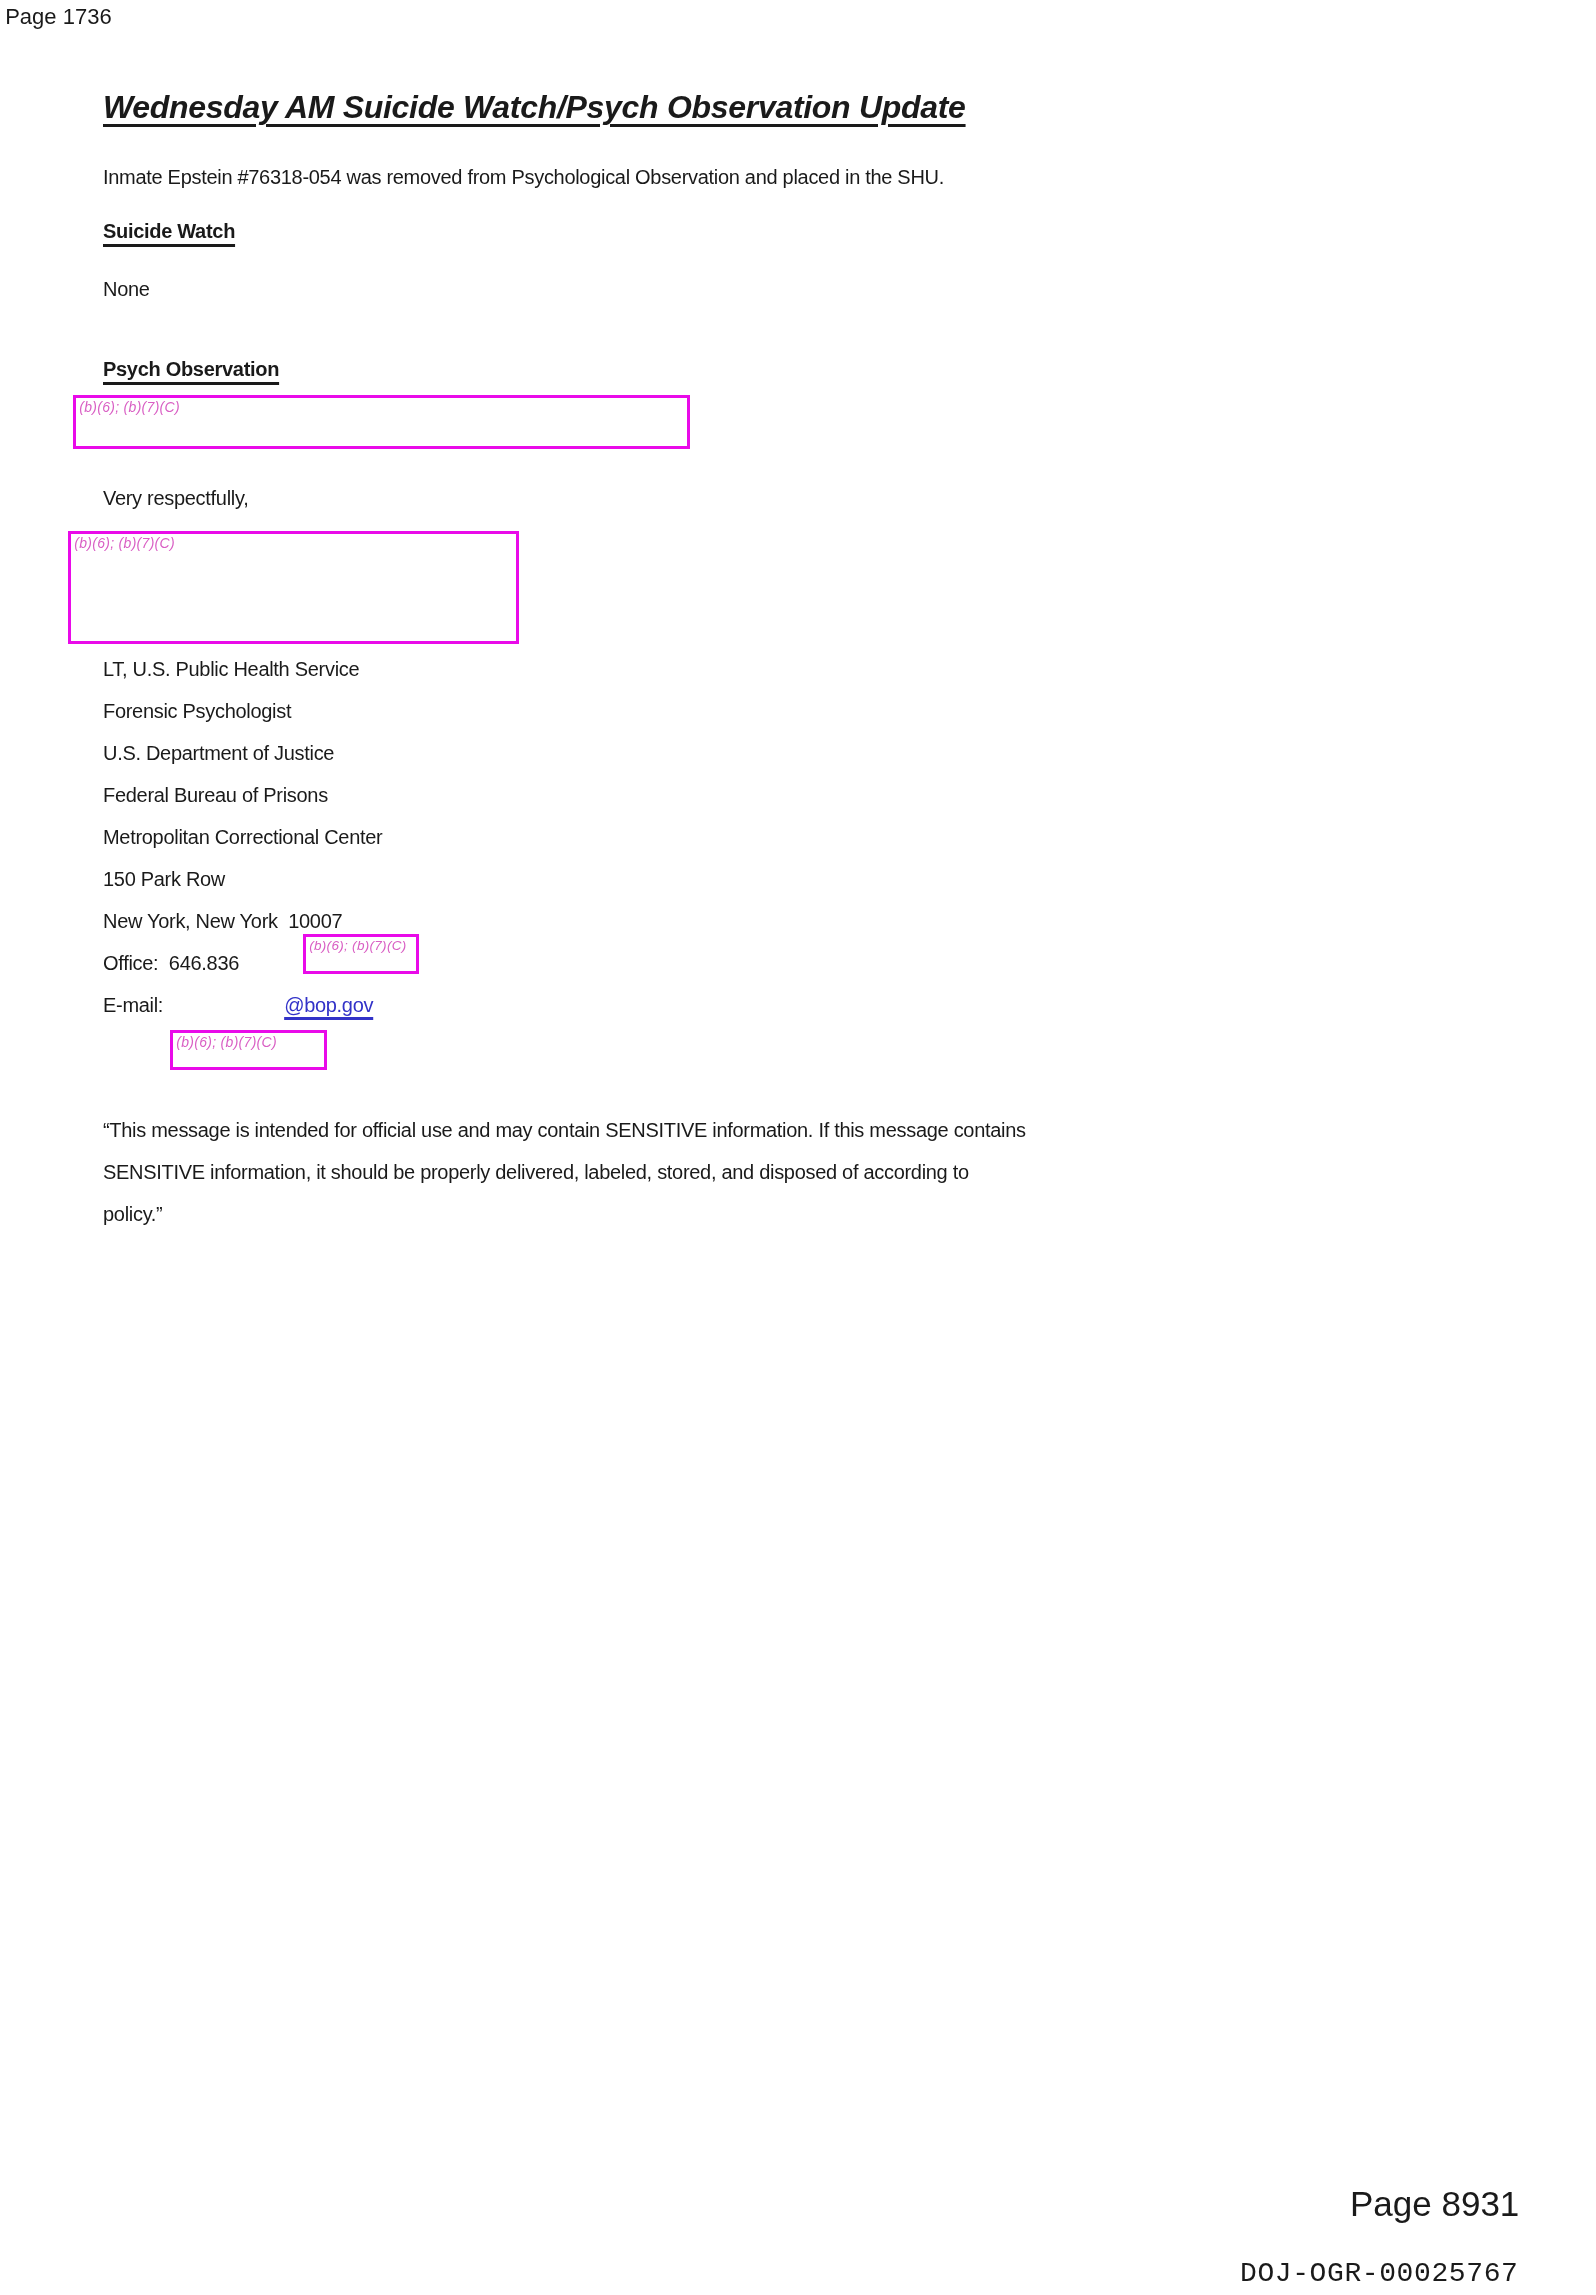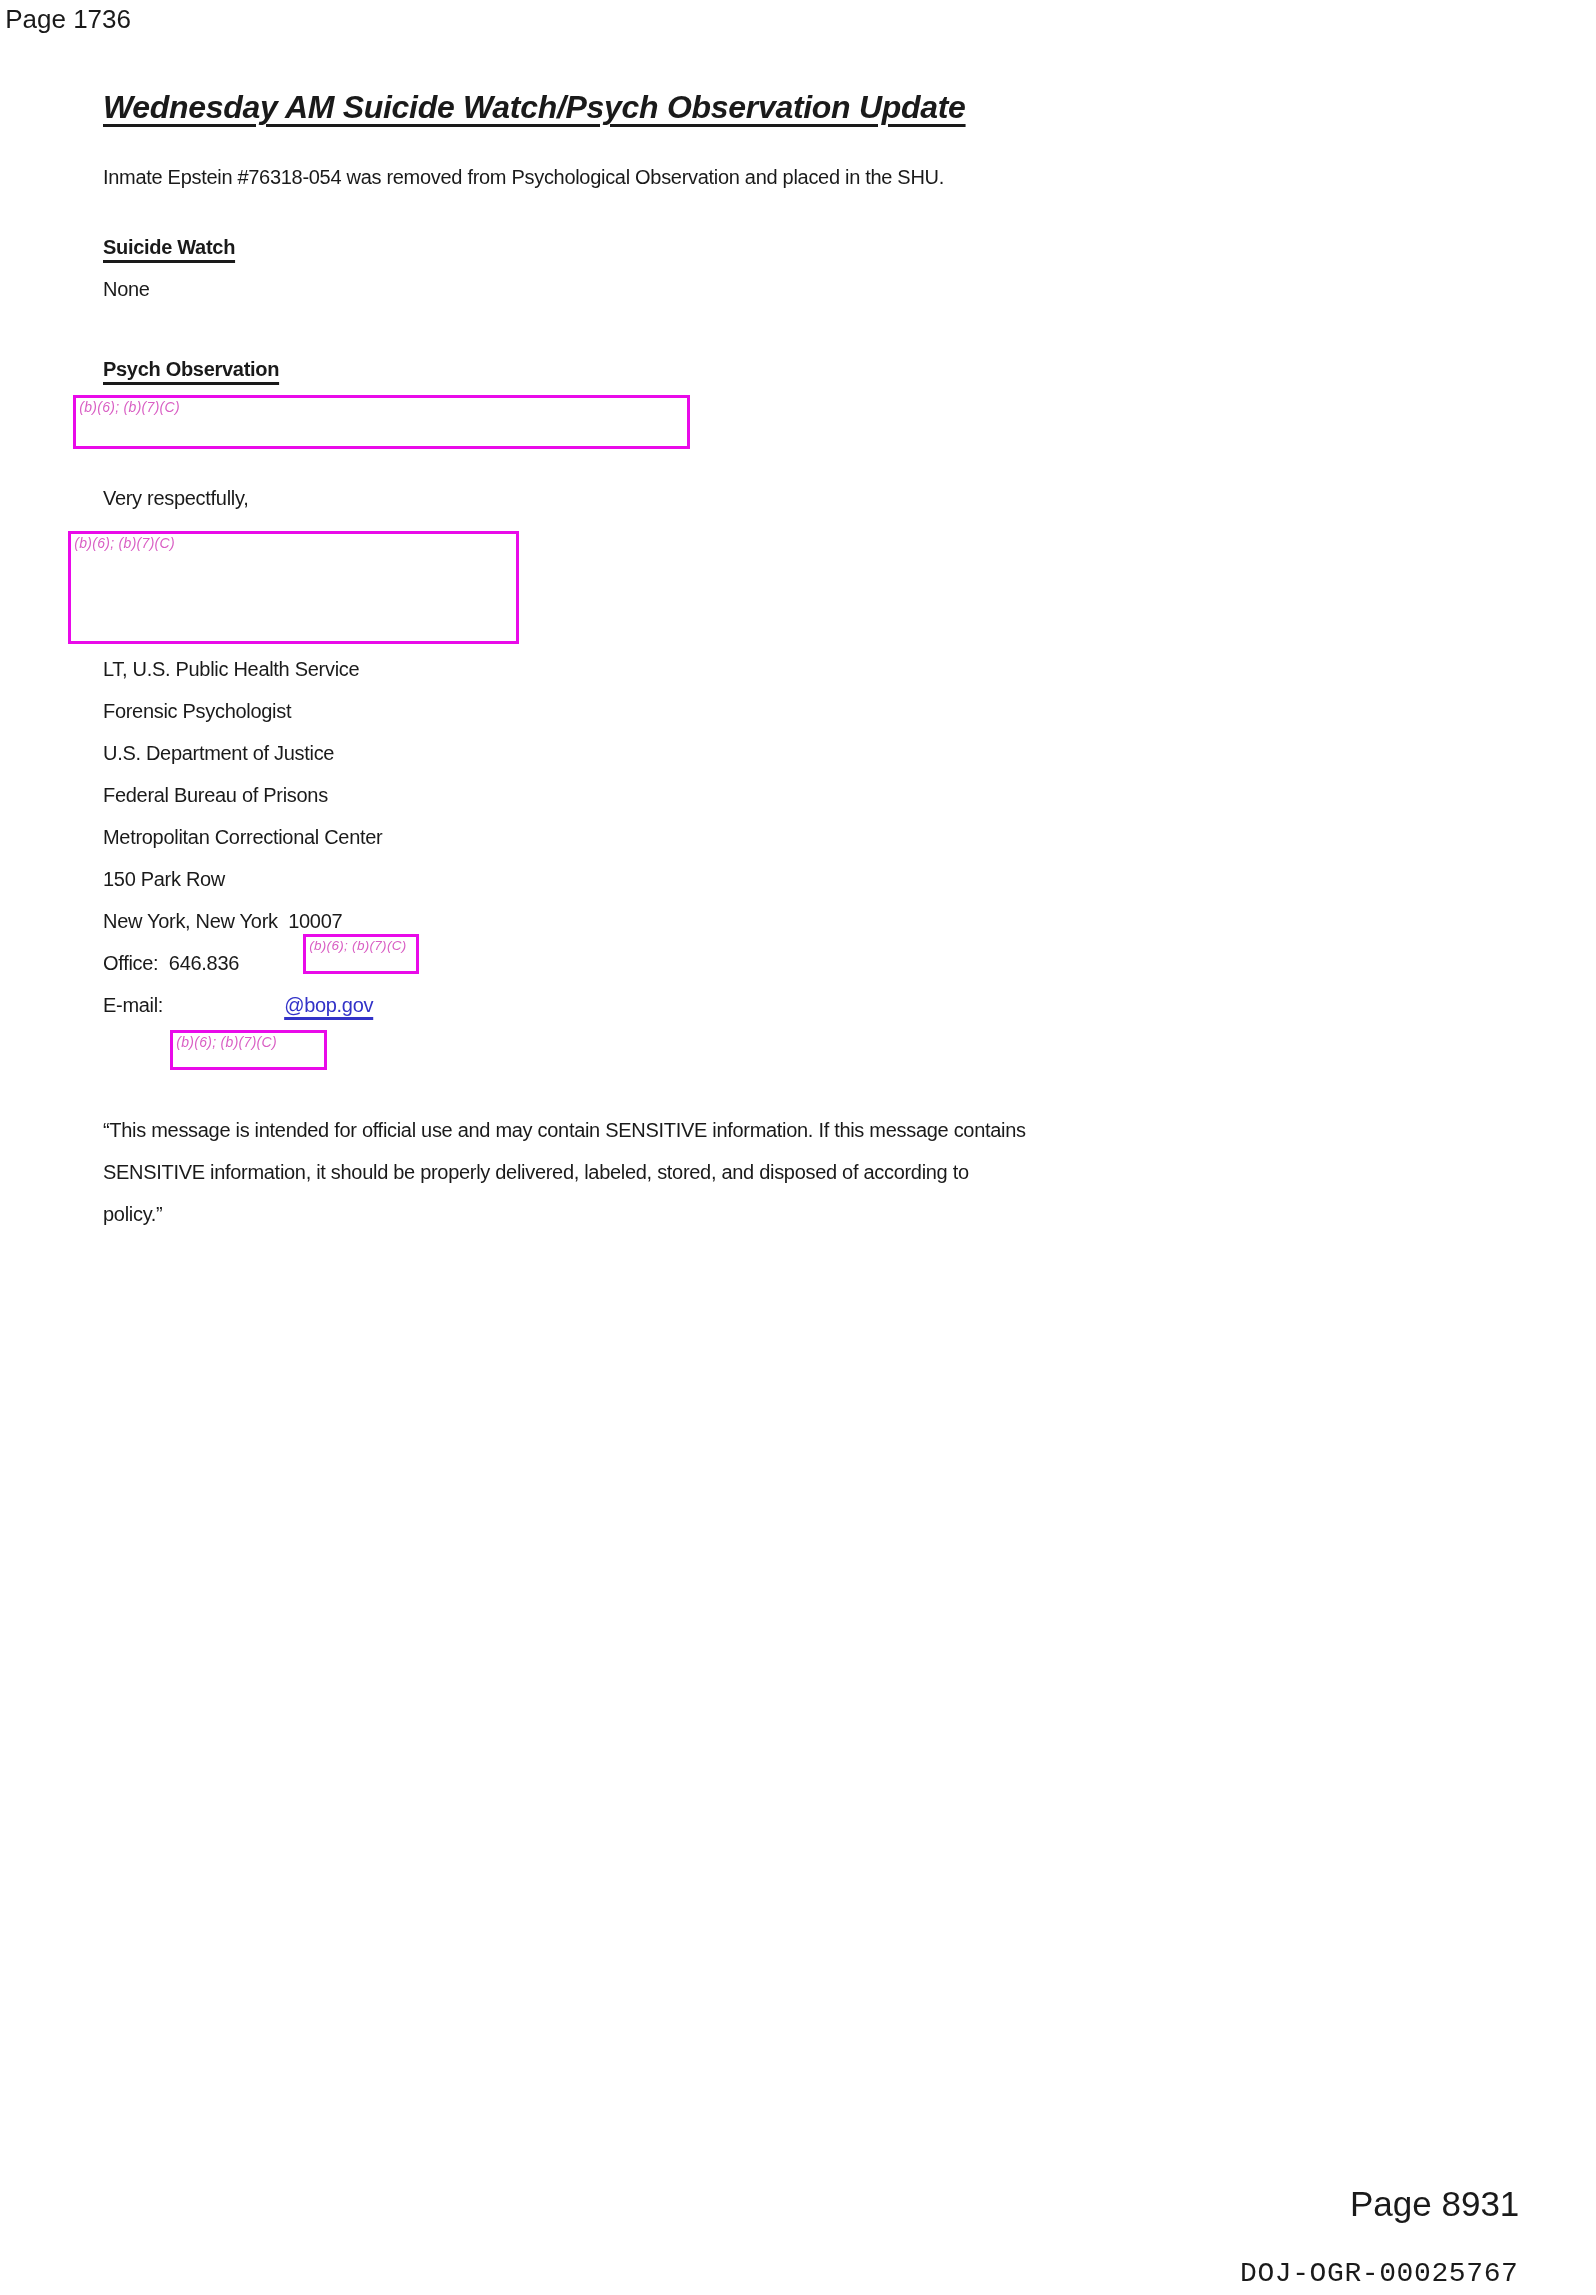--- a/index.html
+++ b/index.html
@@ -13,21 +13,21 @@
   .page{
     position:relative;
     width:1597px;height:2295px;
     background:var(--page-bg);
     color:var(--text-color);
     font-family:"Liberation Sans", sans-serif;
     overflow:hidden;
   }
   .abs{position:absolute;}
   .line{white-space:pre;}
-  .t34{font-size:26px;}
+  .t34{font-size:22px;}
   .t44{font-size:20px;letter-spacing:-0.3px;}
   .t50{font-size:32px;letter-spacing:-0.3px;font-style:italic;}
   .t55{font-size:35px;}
   .bold-underline{
     font-weight:bold;
     text-decoration:underline;
     text-decoration-thickness:2.6px;
     text-underline-offset:5.8px;
   }
   .sig-block .line{height:42px;line-height:42px;}
@@ -67,21 +67,21 @@
 <body>
 
 <div class="page">
 
   <div class="abs t34 line" style="left:5.2px;top:3.9px;">Page 1736</div>
 
   <div class="abs t50 bold-underline line" style="left:103px;top:89px;">Wednesday AM Suicide Watch/Psych Observation Update</div>
 
   <div class="abs t44 line" style="left:103px;top:166px;">Inmate Epstein #76318-054 was removed from Psychological Observation and placed in the SHU.</div>
 
-  <div class="abs t44 bold-underline line" style="left:103px;top:236px;">Suicide Watch</div>
+  <div class="abs t44 bold-underline line" style="left:103px;top:220px;">Suicide Watch</div>
   <div class="abs t44 line" style="left:103px;top:278px;">None</div>
 
   <div class="abs t44 bold-underline line" style="left:103px;top:358px;">Psych Observation</div>
 
   <div class="redaction-box" style="left:73px;top:395px;width:617px;height:54px;">
     <span class="redaction-label">(b)(6); (b)(7)(C)</span>
   </div>
 
   <div class="abs t44 line" style="left:103px;top:487px;">Very respectfully,</div>
 

